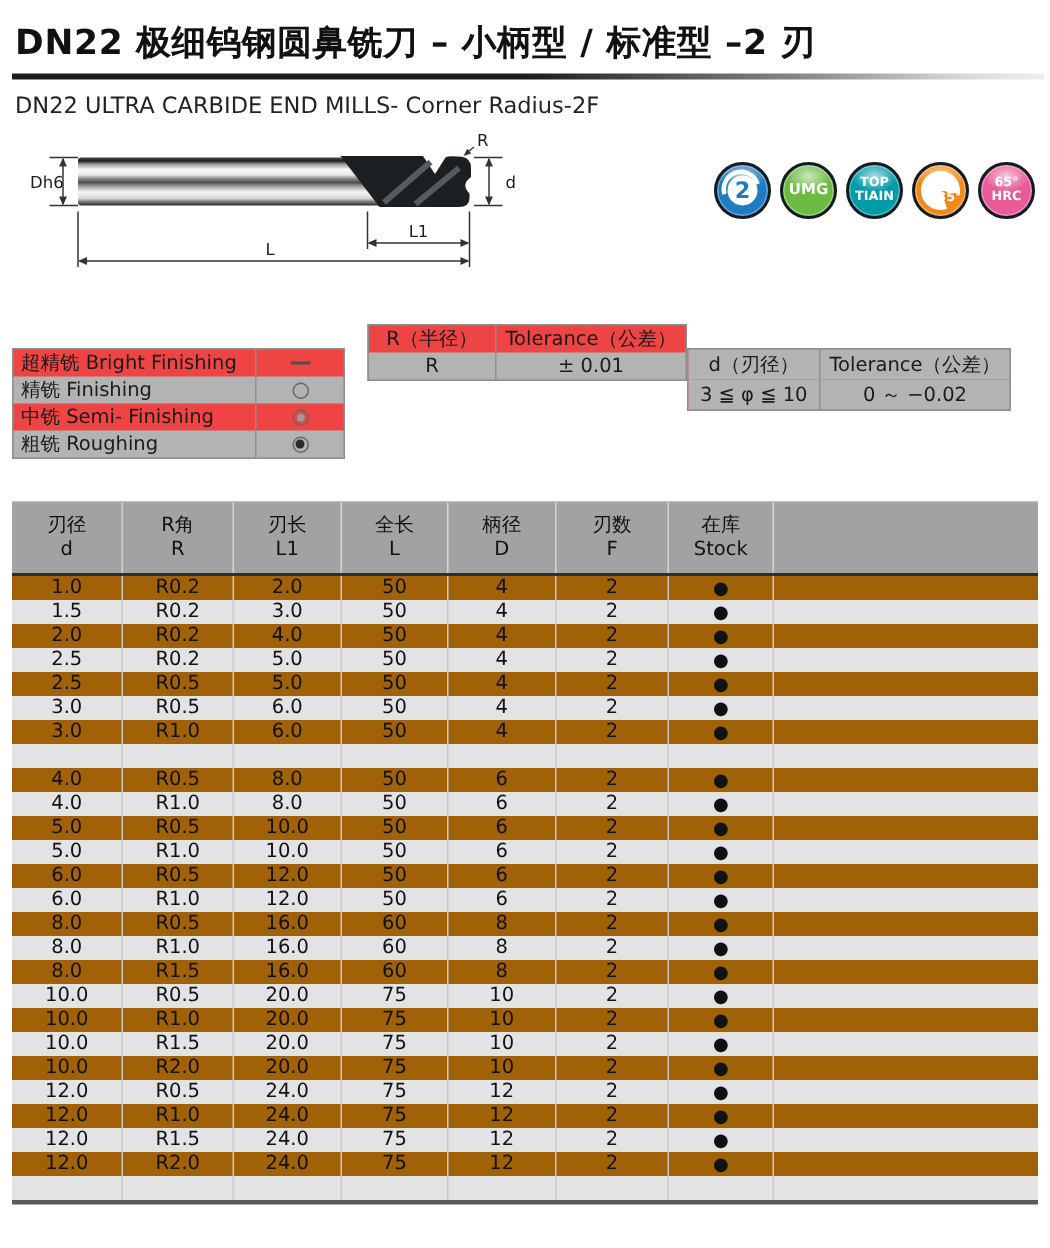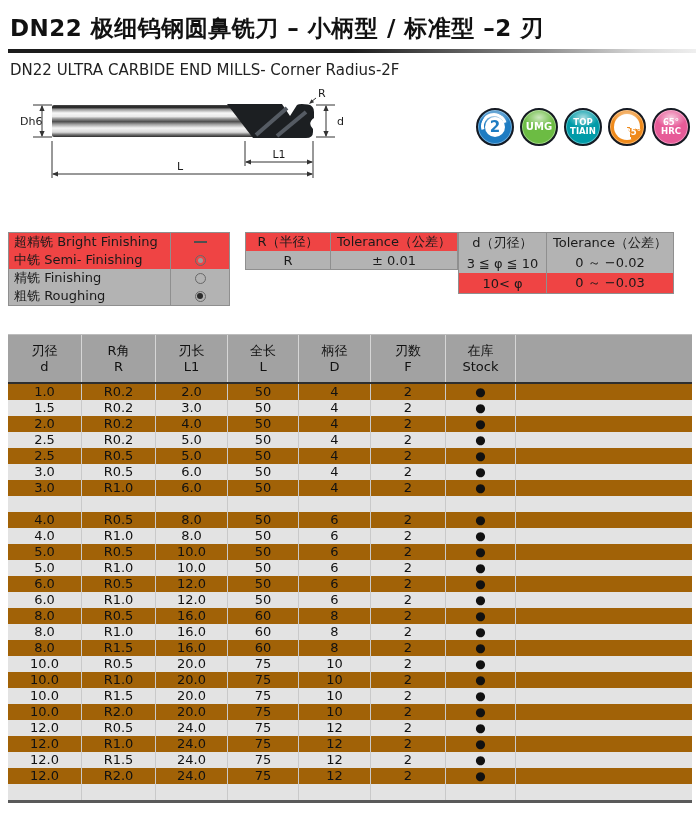--- a/index.html
+++ b/index.html
@@ -44,21 +44,21 @@
   .srow { display:grid; align-items:center; }
   .srow > div { height:100%; display:flex; align-items:center; }
   .gray { background:#b3b3b3; }
   .cell-c { justify-content:center; }
   .cell-l { padding-left:5px; }
   .vline { border-left:1px solid #8f8f8f; }
 
   .ftable { left:8px; top:232px; width:222px; }
   .ftable .srow { grid-template-columns:161px 59px; height:18px; }
 
-  .rtable { left:245px; top:232px; width:213px; }
+  .rtable { left:245px; top:216px; width:213px; }
   .rtable .srow { grid-template-columns:84px 127px; height:18px; }
 
   .dtable { left:458px; top:232px; width:216px; }
   .dtable .srow { grid-template-columns:87px 127px; height:20px; }
 
   .mark-dash { width:13px; height:2px; background:#4f4f4f; }
   .mark-ring { width:11px; height:11px; border:1.5px solid #686868; border-radius:50%;
                display:flex; align-items:center; justify-content:center; background:transparent; }
   .mark-ring .dot { border-radius:50%; }
   .mark-ring .dot.semi { width:5px; height:5px; background:#9d9d9d; }
@@ -172,35 +172,35 @@
     </div>
   </div>
 
 <div class="abs stable ftable" id="ftable">
     <div class="srow">
       <div class="cell-l">超精铣 Bright Finishing</div>
       <div class="cell-c vline">
         <div class="mark-dash"></div>
       </div>
     </div>
+    <div class="srow gray">
+      <div class="cell-l">精铣 Finishing</div>
+      <div class="cell-c vline">
+        <div class="mark-ring"></div>
+      </div>
+    </div>
     <div class="srow">
       <div class="cell-l">中铣 Semi- Finishing</div>
       <div class="cell-c vline">
         <div class="mark-ring">
           <div class="dot semi"></div>
         </div>
       </div>
     </div>
     <div class="srow gray">
-      <div class="cell-l">精铣 Finishing</div>
-      <div class="cell-c vline">
-        <div class="mark-ring"></div>
-      </div>
-    </div>
-    <div class="srow gray">
       <div class="cell-l">粗铣 Roughing</div>
       <div class="cell-c vline">
         <div class="mark-ring">
           <div class="dot full"></div>
         </div>
       </div>
     </div>
   </div>
 
 <div class="abs stable rtable" id="rtable">
@@ -216,24 +216,20 @@
 
 <div class="abs stable dtable" id="dtable">
     <div class="srow gray">
       <div class="cell-c">d（刃径）</div>
       <div class="cell-c vline">Tolerance（公差）</div>
     </div>
     <div class="srow gray">
       <div class="cell-c">3 ≦ φ ≦ 10</div>
       <div class="cell-c vline">0 ～ −0.02</div>
     </div>
-    <div class="srow">
-      <div class="cell-c">10&lt; φ</div>
-      <div class="cell-c vline">0 ～ −0.03</div>
-    </div>
   </div>
 
 <div class="abs mtable">
   <div class="mt-header" id="mthead">
       <div class="mt-hcell">
         <span>刃径</span>
         <span>d</span>
       </div>
       <div class="mt-hcell">
         <span>R角</span>

